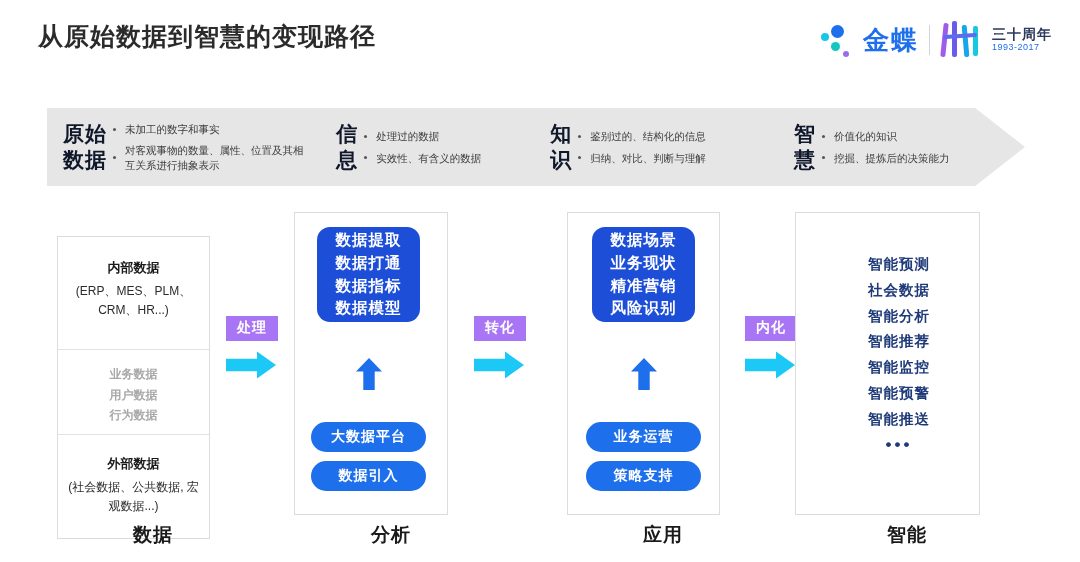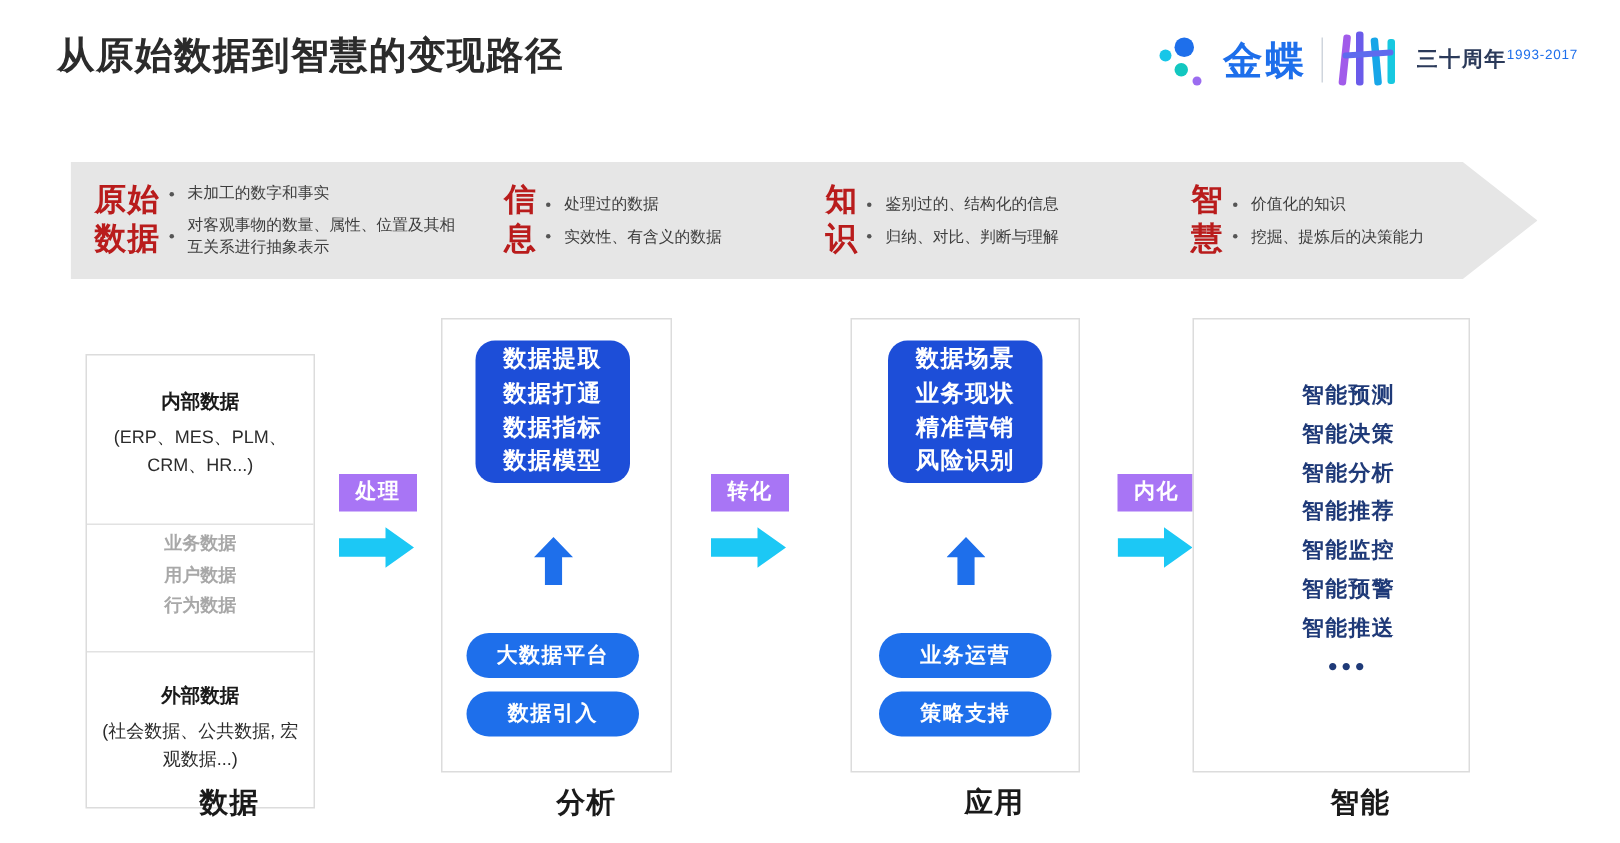--- a/index.html
+++ b/index.html
@@ -25,34 +25,34 @@
   .bd4{width:6px;height:6px;background:#9B6CF0;left:24px;top:28px;}
   .brand-name{font-size:26px;font-weight:bold;color:#1E6FEB;letter-spacing:2px;}
   .brand-div{width:1px;height:30px;background:#cfd5dd;}
   .brand-mark{position:relative;width:42px;height:38px;}
   .brand-mark i{position:absolute;display:block;border-radius:2px;}
   .bm1{width:5px;height:34px;background:#A15BEA;left:2px;top:2px;transform:rotate(6deg);}
   .bm2{width:5px;height:36px;background:#6A5BEA;left:12px;top:0px;}
   .bm3{width:5px;height:32px;background:#17A6E8;left:23px;top:4px;transform:rotate(-5deg);}
   .bm4{width:5px;height:30px;background:#17C8E0;left:33px;top:5px;}
   .bm5{width:34px;height:4px;background:#5E6BEE;left:3px;top:13px;transform:rotate(-4deg);}
-  .brand-anni{display:flex;flex-direction:row;line-height:1.1;justify-content:center;}
+  .brand-anni{display:flex;flex-direction:column;line-height:1.1;justify-content:center;}
   .anni-cn{font-size:14px;font-weight:bold;color:#2b3a5a;letter-spacing:1px;}
   .anni-yr{font-size:9px;color:#1E6FEB;letter-spacing:0.5px;}
 
   
   #banner{
     position:absolute;left:47px;top:108px;width:978px;height:78px;
     background:#e6e6e6;
     clip-path:polygon(0 0, 918px 0, 918px -8px, 978px 39px, 918px 86px, 918px 78px, 0 78px);
   }
   #banner-inner{position:absolute;left:0;top:0;width:918px;height:78px;display:flex;}
   .stage{display:flex;align-items:center;}
   .stage-name{
-    font-size:21px;font-weight:bold;color:#b91c1c;line-height:1.22;
+    font-size:21px;font-weight:bold;color:#0f172a;line-height:1.22;
     letter-spacing:1px;white-space:pre-line;
   }
   .stage-bullets{display:flex;flex-direction:column;justify-content:center;gap:7px;margin-left:6px;}
   .bl{display:flex;align-items:center;gap:9px;}
   .dot{width:3px;height:3px;background:#555;border-radius:50%;flex:none;}
   .bl-txt{font-size:10.5px;color:#3d3d3d;line-height:1.35;max-width:185px;}
   .s1{width:278px;padding-left:16px;}
   .s2{width:218px;}
   .s3{width:248px;}
   .s4{width:174px;}
@@ -74,21 +74,21 @@
   }
   #cap-1{left:133px;}
   #cap-2{left:371px;}
   #cap-3{left:643px;}
   #cap-4{left:887px;}
   .col-caption>span{position:relative;left:-50%;display:inline-block;}
 
   
   .c1-seg{position:absolute;left:0;width:100%;box-sizing:border-box;text-align:center;}
   #c1-top{top:0;height:112px;padding-top:22px;}
-  #c1-mid{top:112px;height:86px;border-top:1px solid #e2e2e2;border-bottom:1px solid #e2e2e2;padding-top:2px;}
+  #c1-mid{top:112px;height:86px;border-top:1px solid #e2e2e2;border-bottom:1px solid #e2e2e2;padding-top:14px;}
   #c1-bot{top:198px;height:105px;padding-top:20px;}
   .c1-head{font-size:13px;font-weight:bold;color:#1a1a1a;margin-bottom:5px;}
   .c1-sub{font-size:12px;color:#2b2b2b;line-height:1.55;padding:0 10px;}
   .c1-gray{font-size:12px;font-weight:bold;color:#a8a8a8;line-height:1.72;}
 
   
   .bigblue{
     position:absolute;border-radius:13px;background:#1d4ed8;color:#fff;
     font-size:15.5px;font-weight:bold;line-height:1.46;text-align:center;
     letter-spacing:1px;display:flex;align-items:center;justify-content:center;
@@ -278,21 +278,21 @@
 <div class="col-caption" id="cap-3"><span>应用</span></div>
 
 <div class="conn" id="conn-3">
   <div class="conn-badge">内化</div>
   <div class="conn-arrow"></div>
 </div>
 
 <div class="card" id="card-4"></div>
 <div id="c4-list">
   <div>智能预测</div>
-  <div>智能决策</div>
+  <div>社会数据</div>
   <div>智能分析</div>
   <div>智能推荐</div>
   <div>智能监控</div>
   <div>智能预警</div>
   <div>智能推送</div>
   <div class="ell">•••</div>
 </div>
 <div class="col-caption" id="cap-4"><span>智能</span></div>
 
 </body></html>

